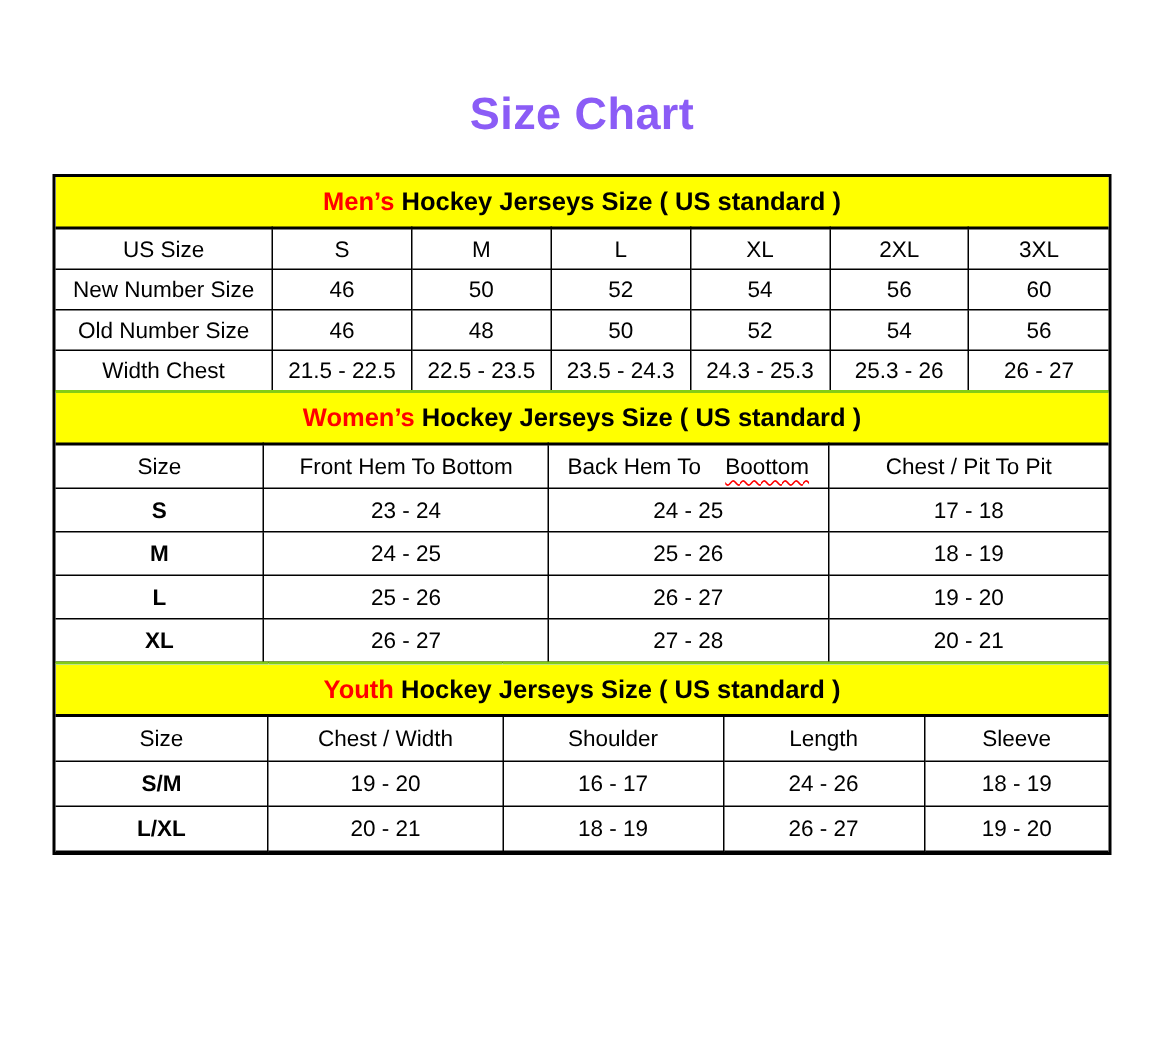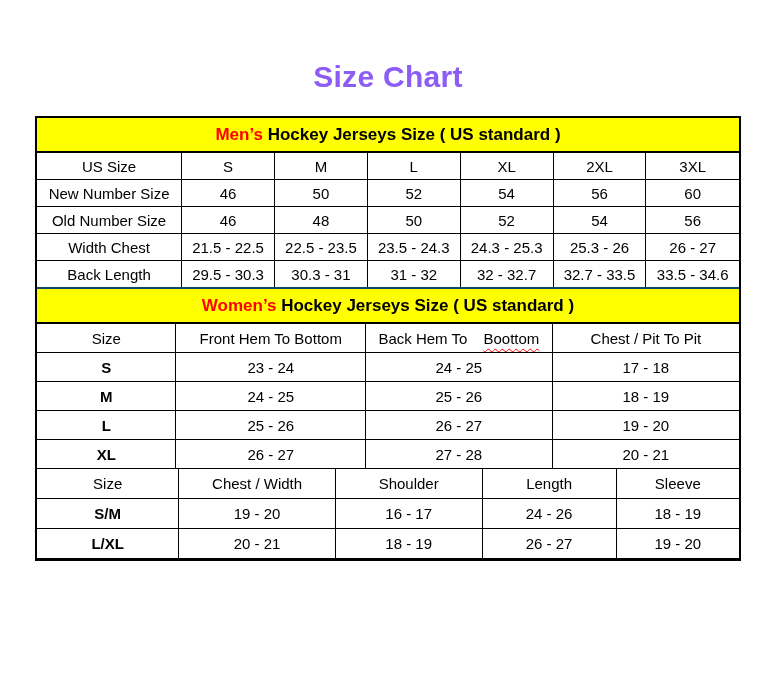--- a/index.html
+++ b/index.html
@@ -42,21 +42,21 @@
     overflow: hidden;
     white-space: nowrap;
   }
   .size-table td:first-child, .size-table th:first-child { border-left: none; }
   .size-table td:last-child,  .size-table th:last-child  { border-right: none; }
 
   td.band {
     height: 33px;
     font-size: 17px;
     font-weight: bold;
-    border-top: 2px solid #0c4a6e;
+    border-top: 2px solid #84cc16;
     border-bottom: 2px solid #000000;
     border-left: none;
     border-right: none;
   }
   table[data-table="0"] td.band { border-top: none; }
 
   tr.head-row th {
     font-size: 15px;
     font-weight: normal;
   }
@@ -136,29 +136,20 @@
         </tr>
         <tr class="data-row">
           <th class="row-label">Width Chest</th>
           <td>21.5 - 22.5</td>
           <td>22.5 - 23.5</td>
           <td>23.5 - 24.3</td>
           <td>24.3 - 25.3</td>
           <td>25.3 - 26</td>
           <td>26 - 27</td>
         </tr>
-        <tr class="data-row">
-          <th class="row-label">Back Length</th>
-          <td>29.5 - 30.3</td>
-          <td>30.3 - 31</td>
-          <td>31 - 32</td>
-          <td>32 - 32.7</td>
-          <td>32.7 - 33.5</td>
-          <td>33.5 - 34.6</td>
-        </tr>
       </tbody>
   </table>
 
   <table class="size-table" data-table="1">
     <colgroup>
       <col style="width:19.8%">
         <col style="width:27.0%">
         <col style="width:26.6%">
         <col style="width:26.6%">
     </colgroup>
@@ -201,20 +192,23 @@
 
   <table class="size-table" data-table="2">
     <colgroup>
       <col style="width:20.2%">
         <col style="width:22.3%">
         <col style="width:20.9%">
         <col style="width:19.1%">
         <col style="width:17.5%">
     </colgroup>
     <tbody>
+      <tr>
+        <td class="band" colspan="5" style="background: rgb(255, 255, 0);"><span class="band-accent" style="color: rgb(255, 0, 0);">Youth</span><span> Hockey Jerseys Size ( US standard )</span></td>
+      </tr>
     <tr class="head-row">
           <th>Size</th>
           <th>Chest / Width</th>
           <th>Shoulder</th>
           <th>Length</th>
           <th>Sleeve</th>
         </tr>
         <tr class="data-row">
           <th class="row-label row-label-bold">S/M</th>
           <td>19 - 20</td>

